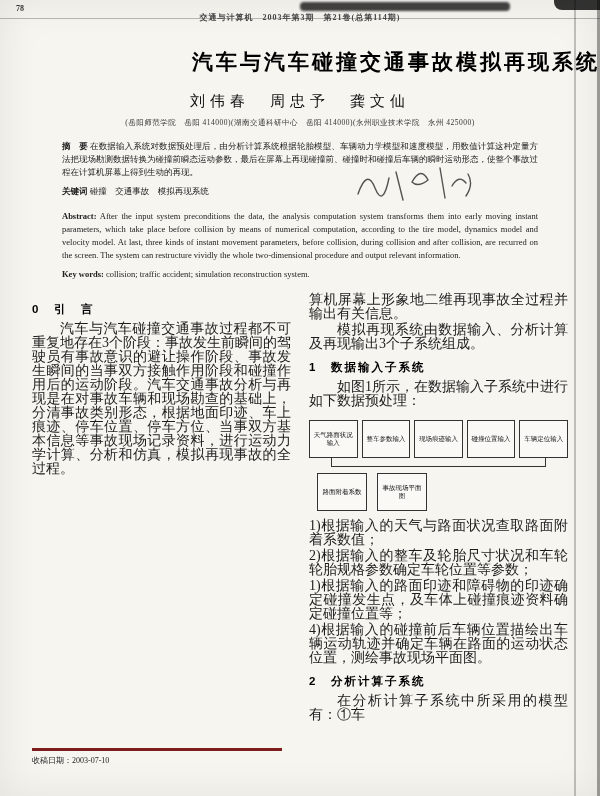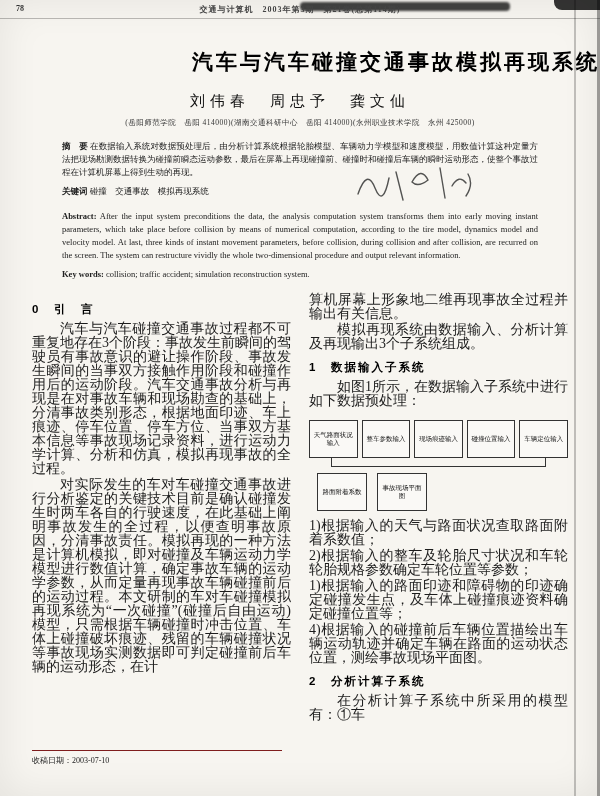--- a/index.html
+++ b/index.html
@@ -11,21 +11,21 @@
   }
   
   .right-line{position:absolute;top:0;right:24px;width:2px;height:100%;background:rgba(0,0,0,.22);}
   .right-edge{position:absolute;top:0;right:0;width:3px;height:100%;background:rgba(0,0,0,.35);}
   .corner-blob{position:absolute;top:0;right:0;width:46px;height:10px;background:#111;border-radius:0 0 0 8px;opacity:.85;}
   .top-smudge{position:absolute;top:2px;left:300px;width:210px;height:9px;background:#151515;opacity:.8;border-radius:4px;filter:blur(1px);}
   .head-rule{position:absolute;top:18px;left:0;width:100%;height:1px;background:rgba(0,0,0,.25);}
 
   header{position:relative;height:18px;padding:4px 26px 0 26px;font-size:8px;}
   .pageno{position:absolute;left:16px;top:4px;font-weight:bold;color:#333;}
-  .journal{position:absolute;left:0;right:0;top:4px;text-align:center;color:#444;font-weight:bold;letter-spacing:1px;}
+  .journal{position:absolute;left:0;right:0;top:12px;text-align:center;color:#444;font-weight:bold;letter-spacing:1px;}
 
   h1.title{margin:26px 0 0 16px;text-align:right;font-size:21px;letter-spacing:3px;
     font-family:"Liberation Sans","DejaVu Sans",sans-serif;font-weight:bold;color:#000;}
   .authors{margin-top:16px;text-align:center;font-size:15px;letter-spacing:5px;color:#111;}
   .affil{margin-top:7px;text-align:center;font-size:7.5px;color:#333;letter-spacing:.5px;}
 
   .abs-block{margin:12px 62px 0 62px;font-size:8.5px;line-height:13px;text-align:justify;color:#222;}
   .abs-block b{font-weight:bold;}
   .kw-block{margin:6px 62px 0 62px;font-size:8.5px;line-height:13px;color:#222;}
   .en{font-family:"Liberation Serif","DejaVu Serif",serif;}
@@ -43,21 +43,21 @@
   .fig-wrap{position:relative;padding:4px 0 2px 0;}
   .fig-row{display:flex;justify-content:space-between;gap:4px;}
   .fig-box{border:1px solid #333;width:44px;min-height:32px;font-size:6.5px;line-height:8px;
     display:flex;align-items:center;justify-content:center;text-align:center;padding:2px;color:#111;
     background:rgba(255,255,255,.4);}
   .fig-bus{height:8px;border-left:1px solid #333;border-right:1px solid #333;border-bottom:1px solid #333;margin:0 22px;}
   .fig-row2{display:flex;gap:10px;margin-top:6px;padding-left:8px;}
   figcaption{margin-top:6px;text-align:center;font-size:8px;color:#111;}
 
   .footer{position:absolute;left:32px;bottom:30px;width:250px;font-size:8px;color:#222;
-    border-top:1px solid #7f1d1d;padding-top:4px;}
+    border-top:3px solid #7f1d1d;padding-top:4px;}
 </style>
 </head>
 <body>
 
 <div class="page">
 
   <div class="top-smudge"></div>
   <div class="corner-blob"></div>
   <div class="right-line"></div>
   <div class="right-edge"></div>
@@ -94,21 +94,20 @@
 
   <svg class="handwriting" width="130" height="52" viewBox="0 0 130 52">
     <path d="M6,34 q9,-26 17,-6 t14,-10 M44,12 l7,28 M60,22 q9,-16 16,-2 q-10,8 -16,2 M88,8 l5,30 M100,26 q7,-12 14,-3 M116,14 q6,10 -2,22" fill="none" stroke="#2b2b2b" stroke-width="1.4" stroke-linecap="round"></path>
   </svg>
 
   <div class="cols">
 
     <div class="col">
       <h2>0　引　言</h2>
       <p>汽车与汽车碰撞交通事故过程都不可重复地存在3个阶段：事故发生前瞬间的驾驶员有事故意识的避让操作阶段、事故发生瞬间的当事双方接触作用阶段和碰撞作用后的运动阶段。汽车交通事故分析与再现是在对事故车辆和现场勘查的基础上，分清事故类别形态，根据地面印迹、车上痕迹、停车位置、停车方位、当事双方基本信息等事故现场记录资料，进行运动力学计算、分析和仿真，模拟再现事故的全过程。</p>
-      <p>对实际发生的车对车碰撞交通事故进行分析鉴定的关键技术目前是确认碰撞发生时两车各自的行驶速度，在此基础上阐明事故发生的全过程，以便查明事故原因，分清事故责任。模拟再现的一种方法是计算机模拟，即对碰撞及车辆运动力学模型进行数值计算，确定事故车辆的运动学参数，从而定量再现事故车辆碰撞前后的运动过程。本文研制的车对车碰撞模拟再现系统为“一次碰撞”(碰撞后自由运动)模型，只需根据车辆碰撞时冲击位置、车体上碰撞破坏痕迹、残留的车辆碰撞状况等事故现场实测数据即可判定碰撞前后车辆的运动形态，在计</p>
     </div>
 
     <div class="col">
       <p class="noindent">算机屏幕上形象地二维再现事故全过程并输出有关信息。</p>
       <p>模拟再现系统由数据输入、分析计算及再现输出3个子系统组成。</p>
 
       <h2>1　数据输入子系统</h2>
       <p>如图1所示，在数据输入子系统中进行如下数据预处理：</p>
 
       <figure>

